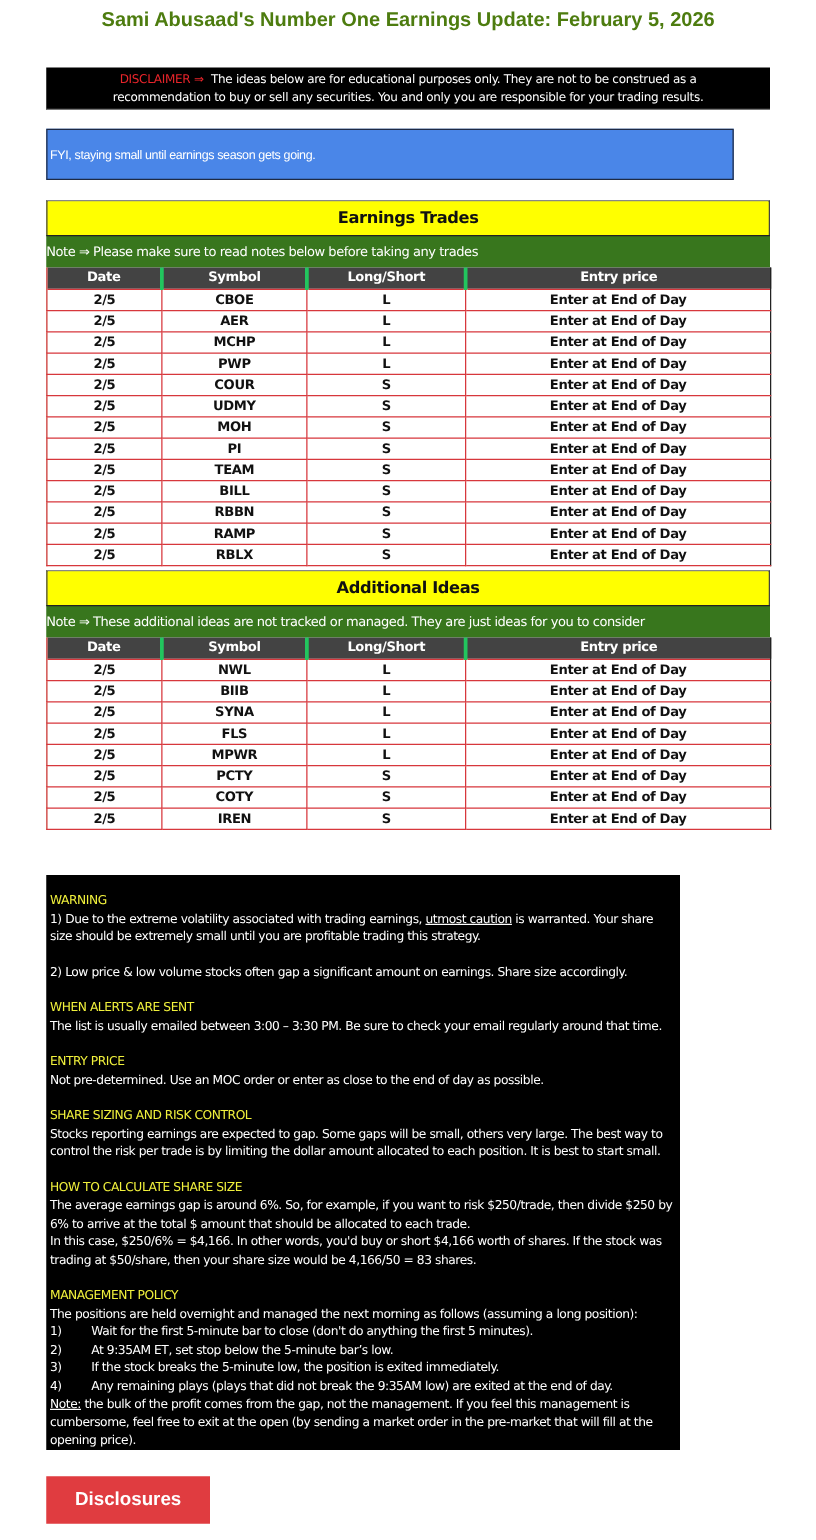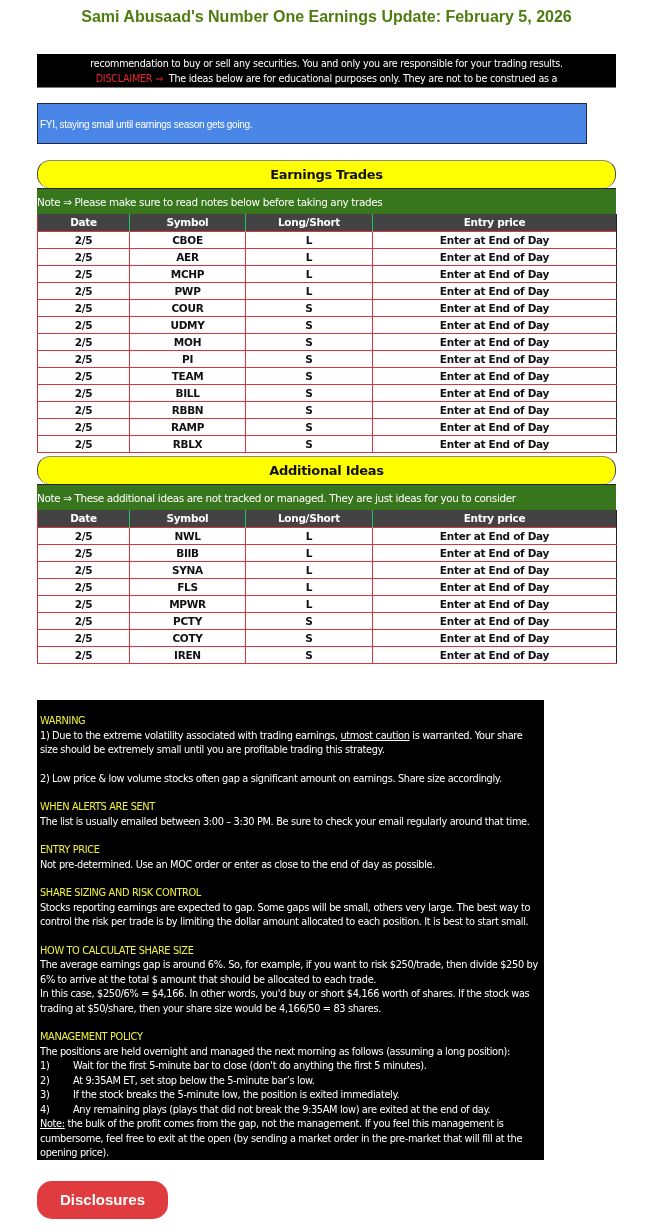--- a/index.html
+++ b/index.html
@@ -25,31 +25,31 @@
     position: absolute; left: 37px; top: 103px; width: 550px; height: 41px;
     background: #4a86e8; border: 1px solid #1e2a44;
     color: #fff; font-family: Liberation Sans, sans-serif; font-size: 10px; letter-spacing: -0.3px;
     padding-left: 2px; line-height: 41px;
   }
 
   .section { position: absolute; left: 37px; width: 579px; }
   .sec-title {
     background: #ffff00; height: 28px; border-top: 1px solid #888; border-left: 1px solid #444; border-right: 1px solid #444;
     text-align: center; font-family: "DejaVu Sans", sans-serif; font-weight: bold; font-size: 13px;
-    line-height: 27px; letter-spacing: -0.3px; color: #111; border-radius: 13px;
+    line-height: 27px; letter-spacing: -0.3px; color: #111;
   }
   .sec-note {
     background: #38761d; height: 26px; border-top: 1px solid #222;
     text-align: left; font-family: "DejaVu Sans", sans-serif; font-size: 10.4px; color: #fff;
     line-height: 26px; letter-spacing: -0.35px;
   }
   table.trades { width: 579px; border-collapse: collapse; table-layout: fixed; }
   table.trades th {
     background: #434343; color: #fff; font-family: "DejaVu Sans", sans-serif; font-weight: bold;
-    font-size: 10.5px; height: 17px; border-left: 1px solid #c9302c; border-right: 1px solid #22c55e;
+    font-size: 10.5px; height: 17px; border-left: 1px solid #c9302c; border-right: 3px solid #22c55e;
     letter-spacing: -0.3px; padding: 0; line-height: 16px;
   }
   table.trades td {
     font-family: "DejaVu Sans", sans-serif; font-weight: bold; font-size: 10.5px; color: #111;
     text-align: center; height: 17px; padding: 0; line-height: 16px; letter-spacing: -0.3px;
     border: 1px solid #d7373c;
   }
   table.trades tr td:first-child, table.trades tr th:first-child { border-left: 1.5px solid #c9302c; }
   table.trades tr td:last-child, table.trades tr th:last-child { border-right: 1.5px solid #222; }
   col.c1 { width: 92px; } col.c2 { width: 116px; } col.c3 { width: 127px; } col.c4 { width: 244px; }
@@ -60,33 +60,33 @@
     font-size: 9.8px; line-height: 14.5px; letter-spacing: -0.35px; padding: 14px 3px 0 3px;
   }
   .notes .h { color: #f1f13c; }
   .notes .blk { margin-bottom: 14px; }
   .notes u { text-decoration: underline; }
   .notes .li { display: flex; }
   .notes .li .n { width: 33px; flex: none; }
 
   .disclosures-btn {
     position: absolute; left: 37px; top: 1181px; width: 131px; height: 38px;
-    background: #e03c40; border-radius: 15px; border: none; color: #fff;
+    background: #e03c40; border-radius: 0; border: none; color: #fff;
     font-family: "Liberation Sans", sans-serif; font-weight: bold; font-size: 15px;
     text-align: center; line-height: 38px; cursor: pointer;
   }
 </style>
 </head>
 <body>
 
 <div class="title">Sami Abusaad's Number One Earnings Update: February 5, 2026</div>
 
 <div class="disclaimer">
+  <div><span class="label">DISCLAIMER</span><span class="arrow">⇒</span> <span>The ideas below are for educational purposes only. They are not to be construed as a</span></div>
   <div>recommendation to buy or sell any securities. You and only you are responsible for your trading results.</div>
-  <div><span class="label">DISCLAIMER</span><span class="arrow">⇒</span> <span>The ideas below are for educational purposes only. They are not to be construed as a</span></div>
 </div>
 
 <div class="fyi">FYI, staying small until earnings season gets going.</div>
 
 <div class="section" style="top:160px;">
   <div class="sec-title">Earnings Trades</div>
   <div class="sec-note">Note ⇒ Please make sure to read notes below before taking any trades</div>
   <table class="trades">
     <colgroup>
         <col class="c1">

